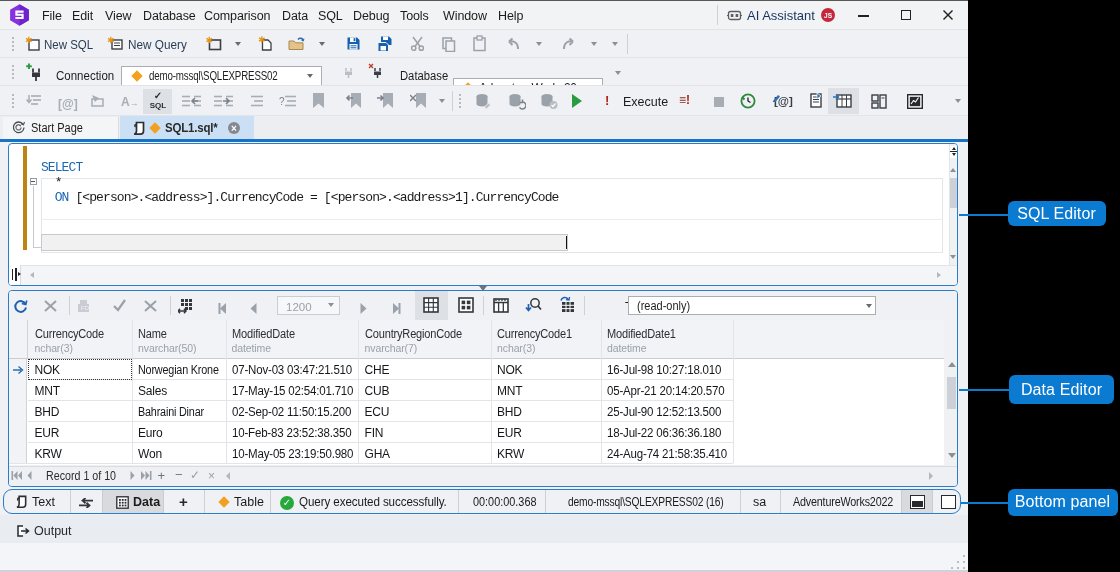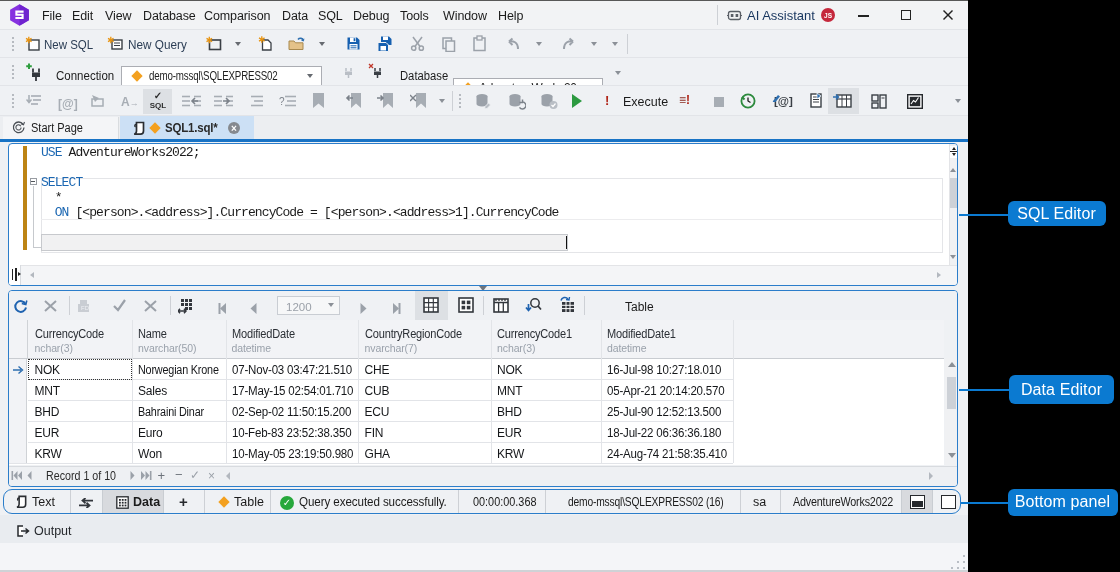--- a/index.html
+++ b/index.html
@@ -348,21 +348,20 @@
   <div class="a" style="left:14px;top:2px;width:4px;height:104px;background:#bd8414"></div>
   <div class="a" style="left:31.5px;top:34px;width:902px;height:75.5px;border:1px solid #e4e5e8"></div>
   <div class="a" style="left:31.5px;top:75.5px;width:902px;height:1px;background:#ececee"></div>
   <div class="a" style="left:31.5px;top:90.5px;width:527px;height:16.5px;background:#f1f1f2;border:1px solid #c7c9cd"></div>
   <div class="a" style="left:557px;top:92px;width:1.3px;height:13px;background:#111"></div>
   <div class="a" style="left:20.5px;top:34.5px;width:7px;height:7px;border:1px solid #989ca2;background:#fff"></div>
   <div class="a" style="left:22px;top:37.7px;width:4px;height:1px;background:#52565c"></div>
   <div class="a" style="left:23.5px;top:42px;width:1px;height:62px;background:#c6c9cd"></div>
   <div class="a" style="left:23.5px;top:103px;width:8px;height:1px;background:#c6c9cd"></div>
   <div class="a code" style="left:31.9px;top:1.5px;width:900px">
-    <div><span class="key">USE</span> AdventureWorks2022;</div>
     <div>&nbsp;</div>
     <div><span class="key">SELECT</span></div>
     <div>&nbsp;&nbsp;*</div>
     <div>&nbsp;&nbsp;<span class="key">ON</span> [&lt;person&gt;.&lt;address&gt;].CurrencyCode = [&lt;person&gt;.&lt;address&gt;1].CurrencyCode</div>
   </div>
   <div class="a" style="left:939.5px;top:0;width:9px;height:121px;background:#f0f1f3;border-left:1px solid #e3e4e7"></div>
   <div class="a" style="left:940.5px;top:2px;width:8px;height:12px;background:#fff;display:flex;flex-direction:column;align-items:center;justify-content:center">
     <div style="width:0;height:0;border-left:2.5px solid transparent;border-right:2.5px solid transparent;border-bottom:3px solid #222"></div>
     <div style="width:7px;height:1.6px;background:#222;margin:0.8px 0"></div>
     <div style="width:0;height:0;border-left:2.5px solid transparent;border-right:2.5px solid transparent;border-top:3px solid #222"></div>
@@ -475,20 +474,24 @@
         <line x1="4" y1="9.3" x2="16" y2="9.3"></line>
         <line x1="4" y1="12.6" x2="16" y2="12.6"></line>
         <line x1="8" y1="6" x2="8" y2="16"></line>
         <line x1="12" y1="6" x2="12" y2="16"></line>
       </g>
     <path d="M3 4.5 a 4 4 0 0 1 7 -1.5" fill="none" stroke="#1f63b0" stroke-width="1.6"></path>
     <path d="M11.5 1 l-0.5 3 -3-0.5" fill="none" stroke="#1f63b0" stroke-width="1.4"></path>
   </svg>
   <div class="a sep" style="left:575px;top:5px;height:19px"></div>
   <div class="a" style="left:616px;top:9px;font-size:12px;color:#1b1b1b">Table</div>
+  <div class="a combo" style="left:619px;top:5px;width:248px;height:19px">
+    <div class="t13" style="margin-left:8px;transform:scaleX(.88);transform-origin:left">(read-only)</div>
+    <div class="dd" style="position:absolute;left:237px;top:7px"></div>
+  </div>
 
   <div class="a" style="left:0;top:28.5px;width:935px;height:39px;background:#f2f3f6;border-bottom:1px solid #c9ccd1"></div>
   <div class="a hname sx" style="left:25.5px;top:36px">CurrencyCode</div>
     <div class="a htype" style="left:25.5px;top:50.5px">nchar(3)</div>
   <div class="a hname sx" style="left:129px;top:36px">Name</div>
     <div class="a htype" style="left:129px;top:50.5px">nvarchar(50)</div>
   <div class="a hname sx" style="left:222.5px;top:36px">ModifiedDate</div>
     <div class="a htype" style="left:222.5px;top:50.5px">datetime</div>
   <div class="a hname sx" style="left:355.5px;top:36px">CountryRegionCode</div>
     <div class="a htype" style="left:355.5px;top:50.5px">nvarchar(7)</div>

